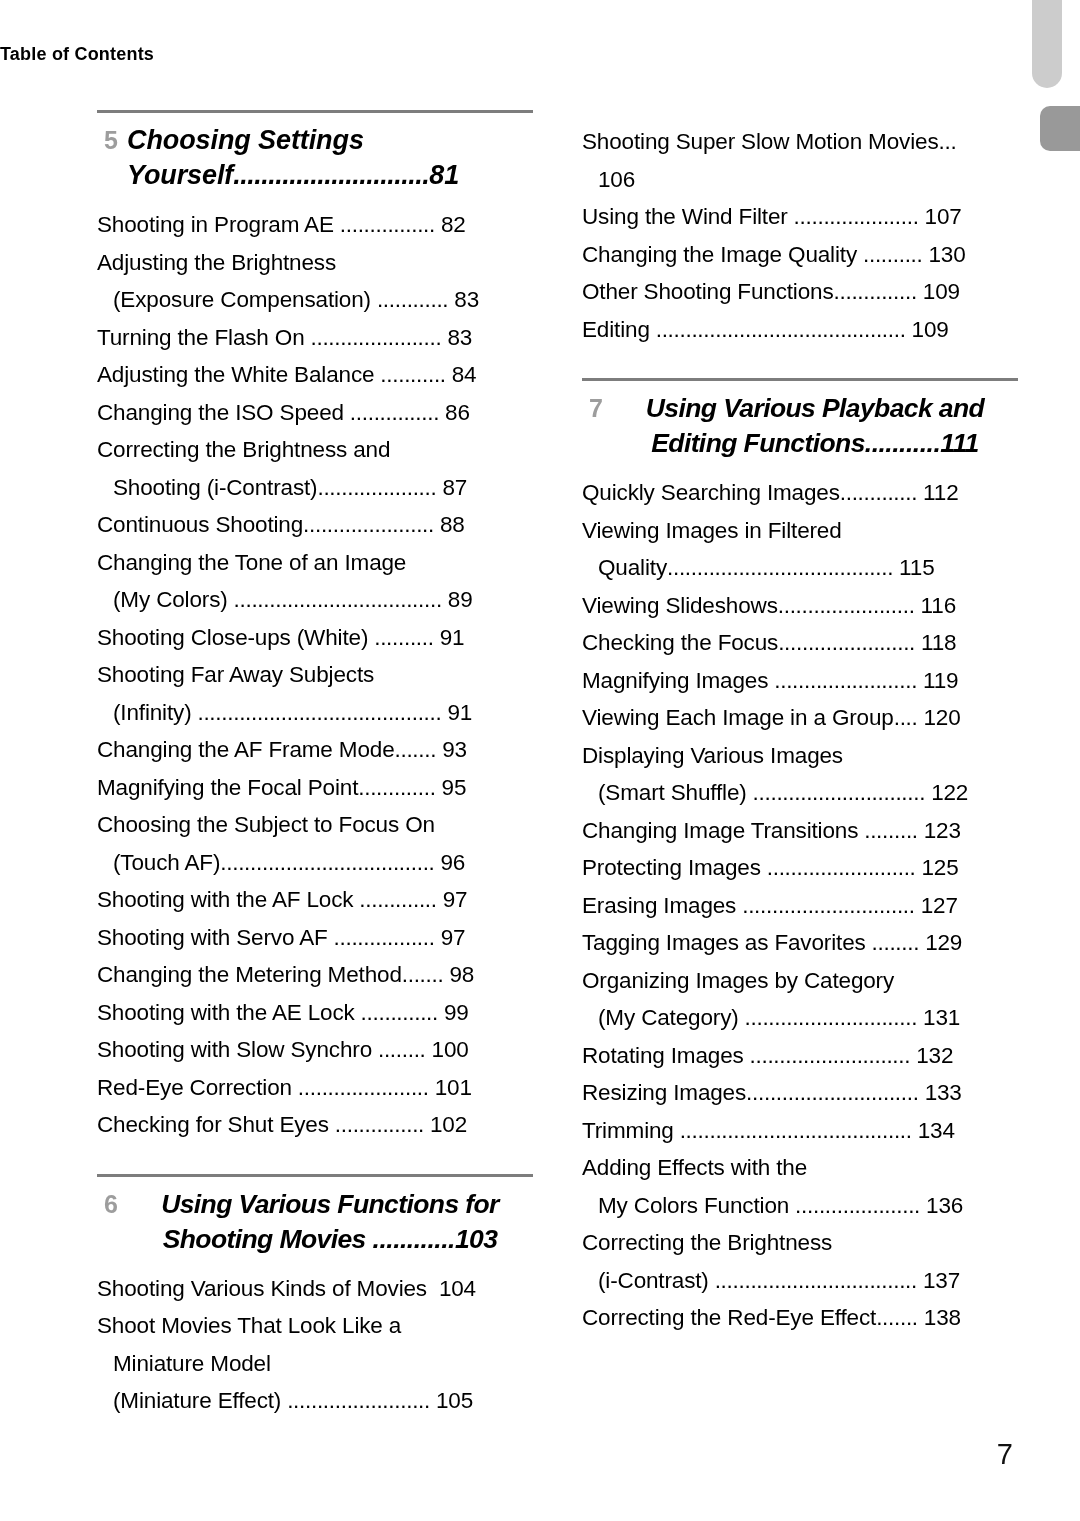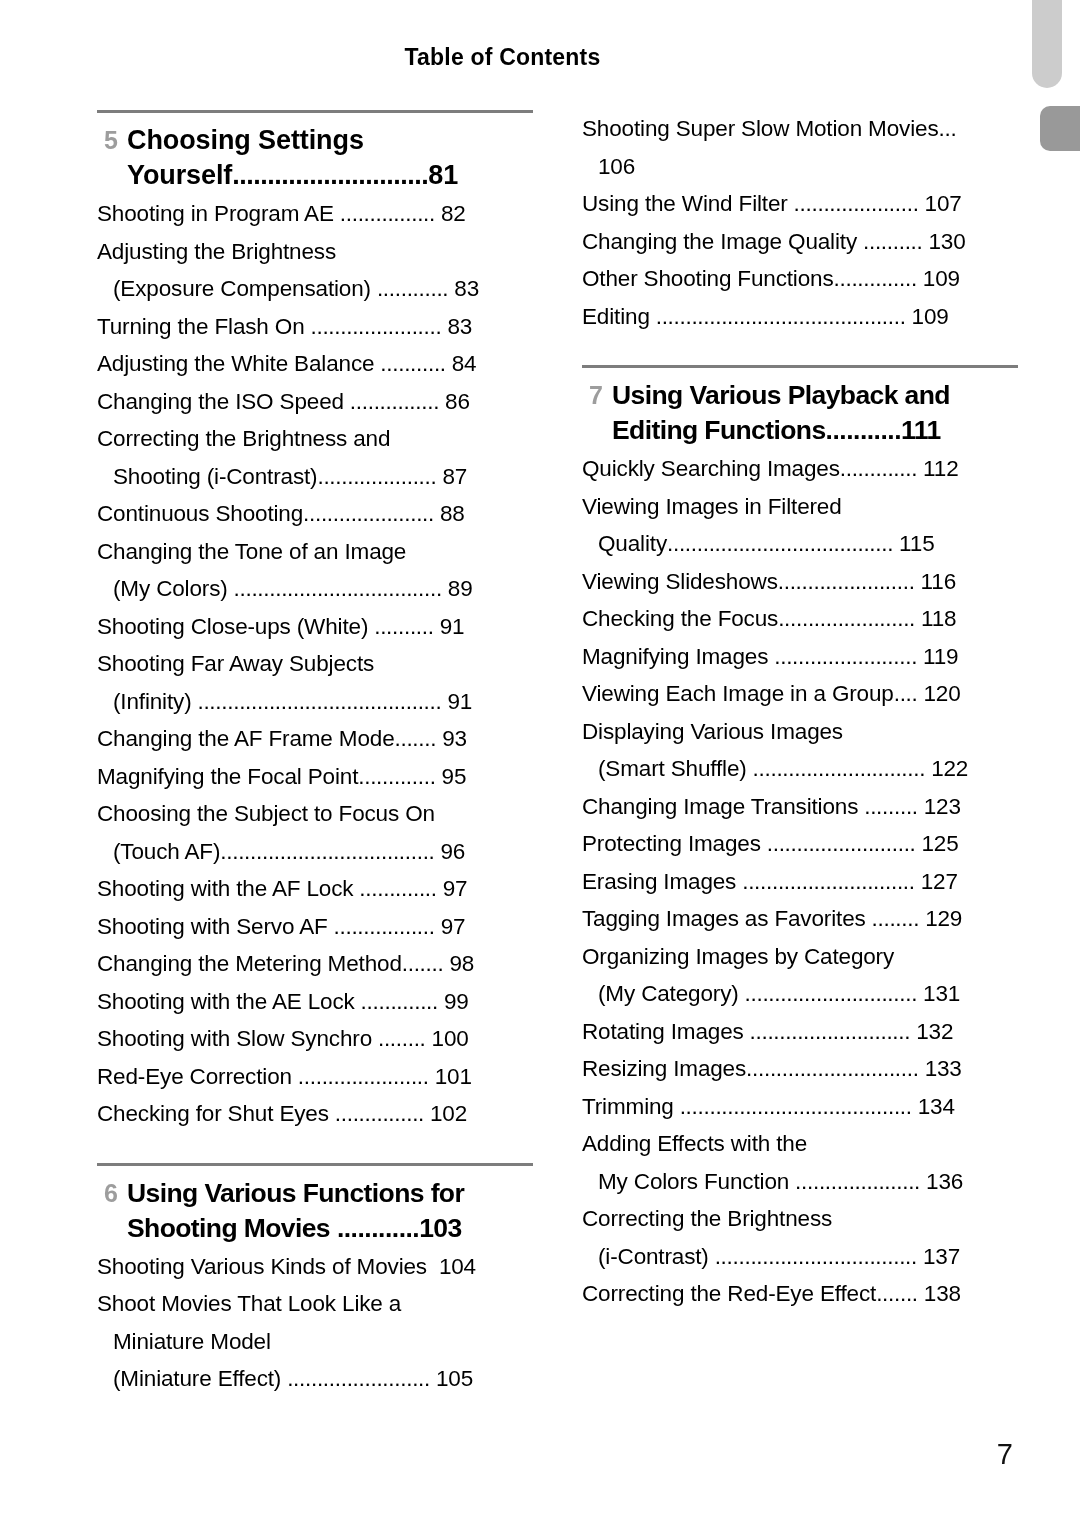--- a/index.html
+++ b/index.html
@@ -15,22 +15,22 @@
     position: relative;
     overflow: hidden;
   }
 
   
   .page-header {
     position: absolute;
     top: 44px;
     left: 0;
     width: 1005px;
-    text-align: center;
-    font-size: 23px;
+    text-align: left;
+    font-size: 18px;
     font-weight: bold;
     letter-spacing: 0.2px;
     color: #000;
   }
 
   
   .tab-light {
     position: absolute;
     left: 1032px;
     top: -10px;
@@ -88,35 +88,38 @@
     text-align: left;
     padding-left: 7px;
     box-sizing: border-box;
   }
   .chapter-title {
     flex: 1 1 auto;
     font-size: 27px;
     font-weight: bold;
     line-height: 35px;
     letter-spacing: -0.1px;
+    font-style: italic;
   }
   .chapter-title .dots {
     letter-spacing: -0.5px;
   }
   .chapter-title.condensed {
     font-stretch: condensed;
     letter-spacing: -0.6px;
     font-size: 26.5px;
+    text-align: center;
   }
   .chapter-title .pg {
     font-weight: bold;
   }
 
   
   .toc-list {
+    margin-top: 13px;
   }
   .toc-entry {
     font-size: 22.5px;
     line-height: 37.5px;
     letter-spacing: -0.15px;
     white-space: pre-wrap;
   }
   .toc-entry .cont {
     display: block;
     padding-left: 16px;

